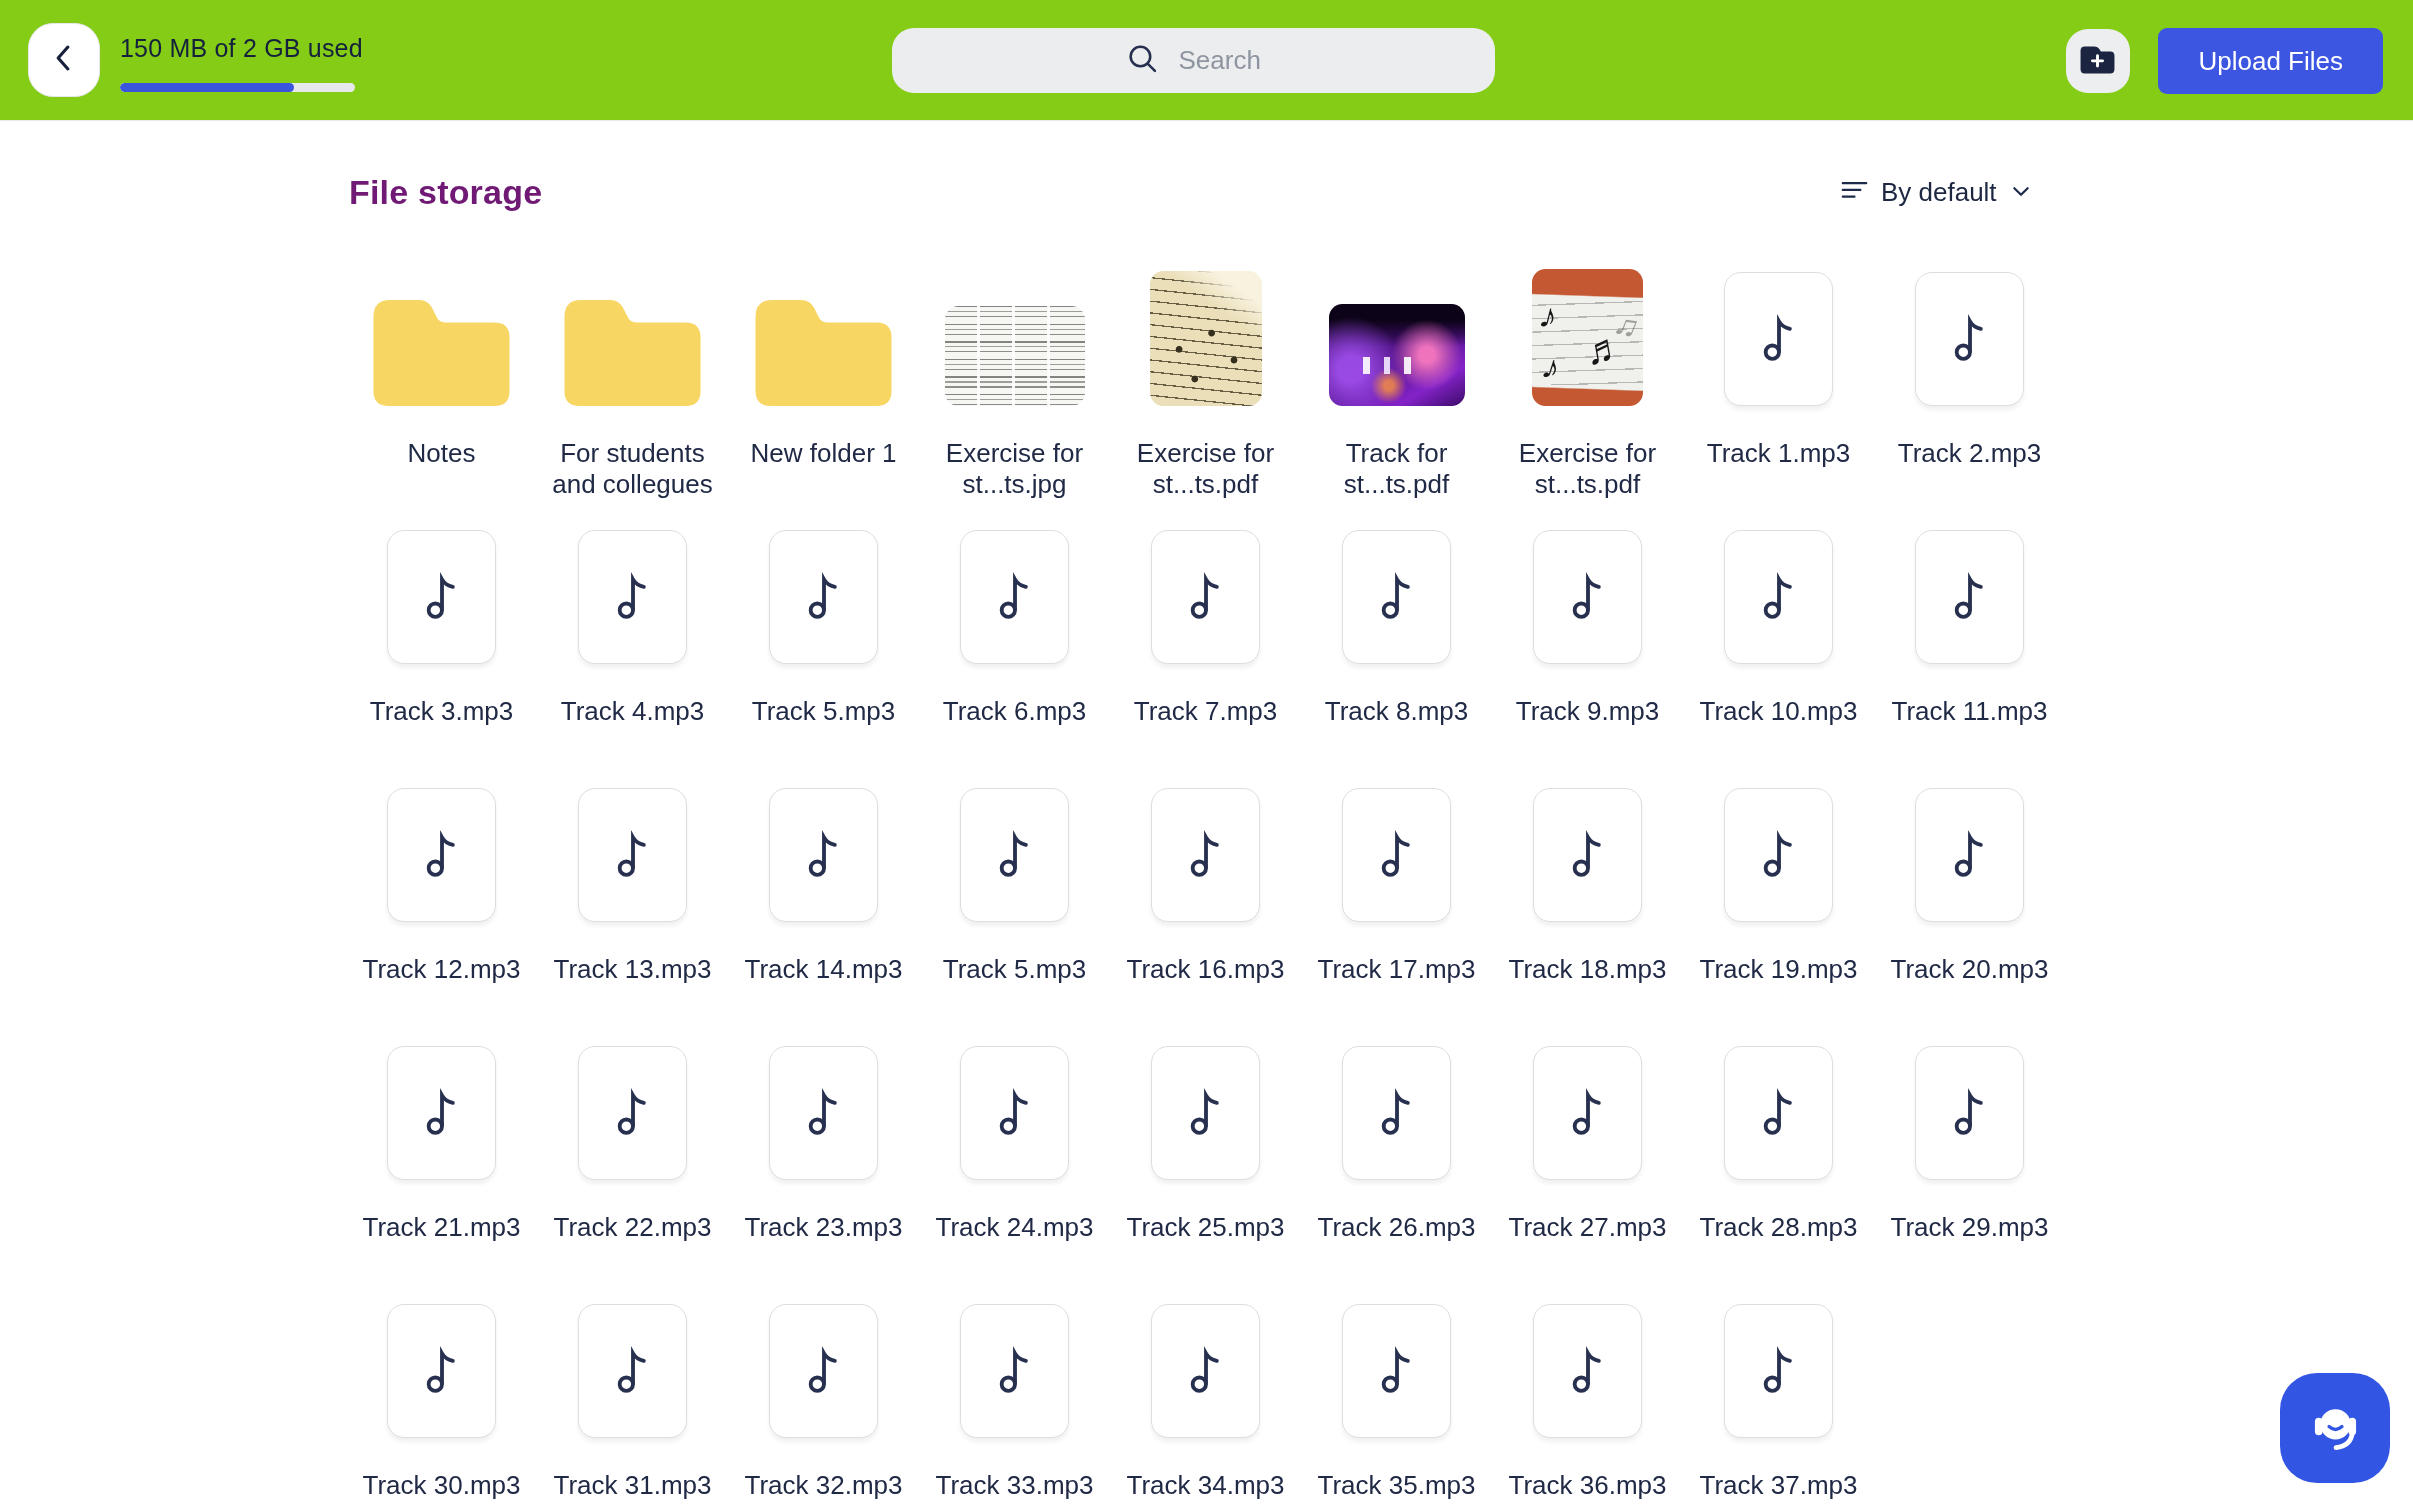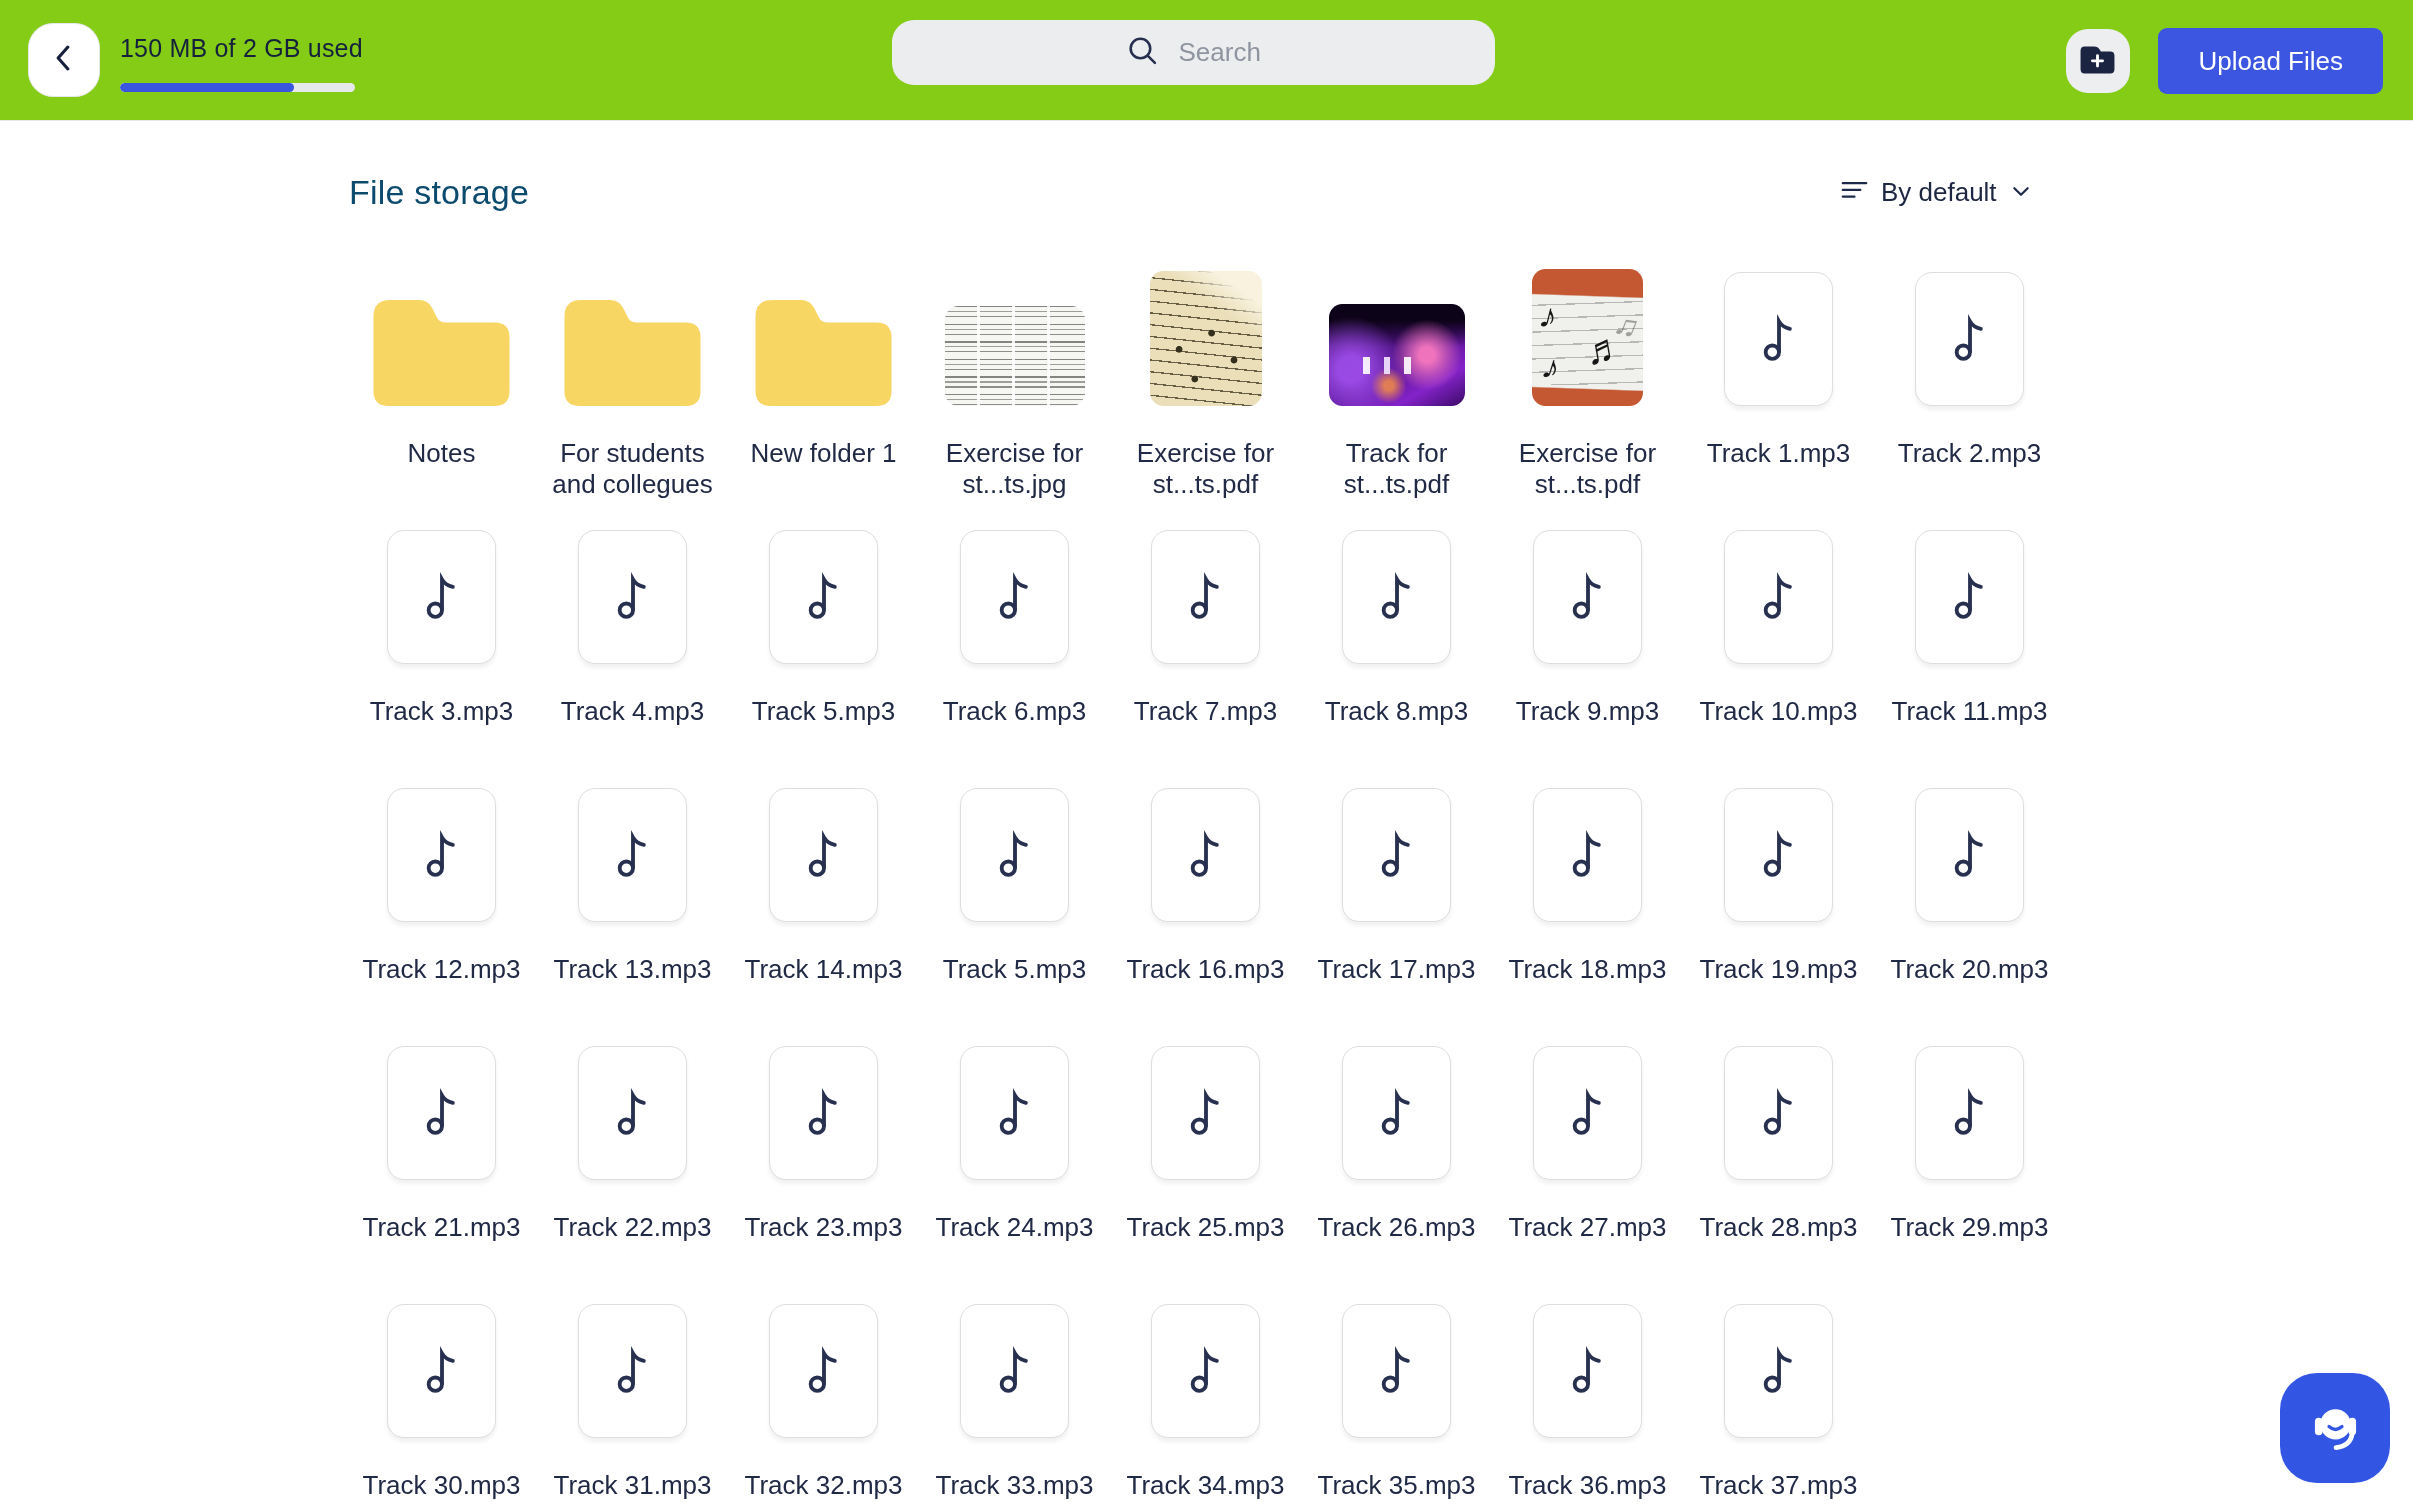--- a/index.html
+++ b/index.html
@@ -31,21 +31,21 @@
   .storage-text { font-size: 25px; font-weight: 500; color: #14203c; letter-spacing: 0.2px; }
   .progress-track {
     margin-top: 20px;
     width: 235px; height: 9.2px;
     background: #e7e8ec; border-radius: 5px;
     overflow: hidden;
   }
   .progress-fill { height: 100%; background: #3a55de; border-radius: 5px; }
 
   .search {
-    position: absolute; left: 892px; top: 20px;
+    position: absolute; left: 892px; top: 28px;
     width: 603px; height: 65px;
     background: #ebedef; border-radius: 22px;
     display: flex; align-items: center; justify-content: center;
     gap: 18.4px; cursor: text;
   }
   .search-placeholder { font-size: 26px; color: #8f95a0; }
 
   .topbar-right {
     position: absolute; right: 30px; top: 28px;
     display: flex; align-items: center; gap: 28.5px;
@@ -63,21 +63,21 @@
     font-size: 26px; font-weight: 500;
     font-family: "Liberation Sans", sans-serif;
     display: flex; align-items: center; cursor: pointer;
   }
 
   
   .page-head {
     display: flex; align-items: center; justify-content: space-between;
     margin: 52px 347px 0 349px;
   }
-  .page-title { font-size: 34px; font-weight: 400; color: #0c4a6e; letter-spacing: 0.2px; }
+  .page-title { font-size: 34px; font-weight: 700; color: #701a75; letter-spacing: 0.2px; }
   .sort {
     display: flex; align-items: center; gap: 13.4px;
     cursor: pointer; margin-right: 34px;
   }
   .sort-label { font-size: 26px; color: #1d2742; text-align: center; }
 
   
   .grid {
     position: absolute; left: 346px; top: 272px;
     width: 1720px;

